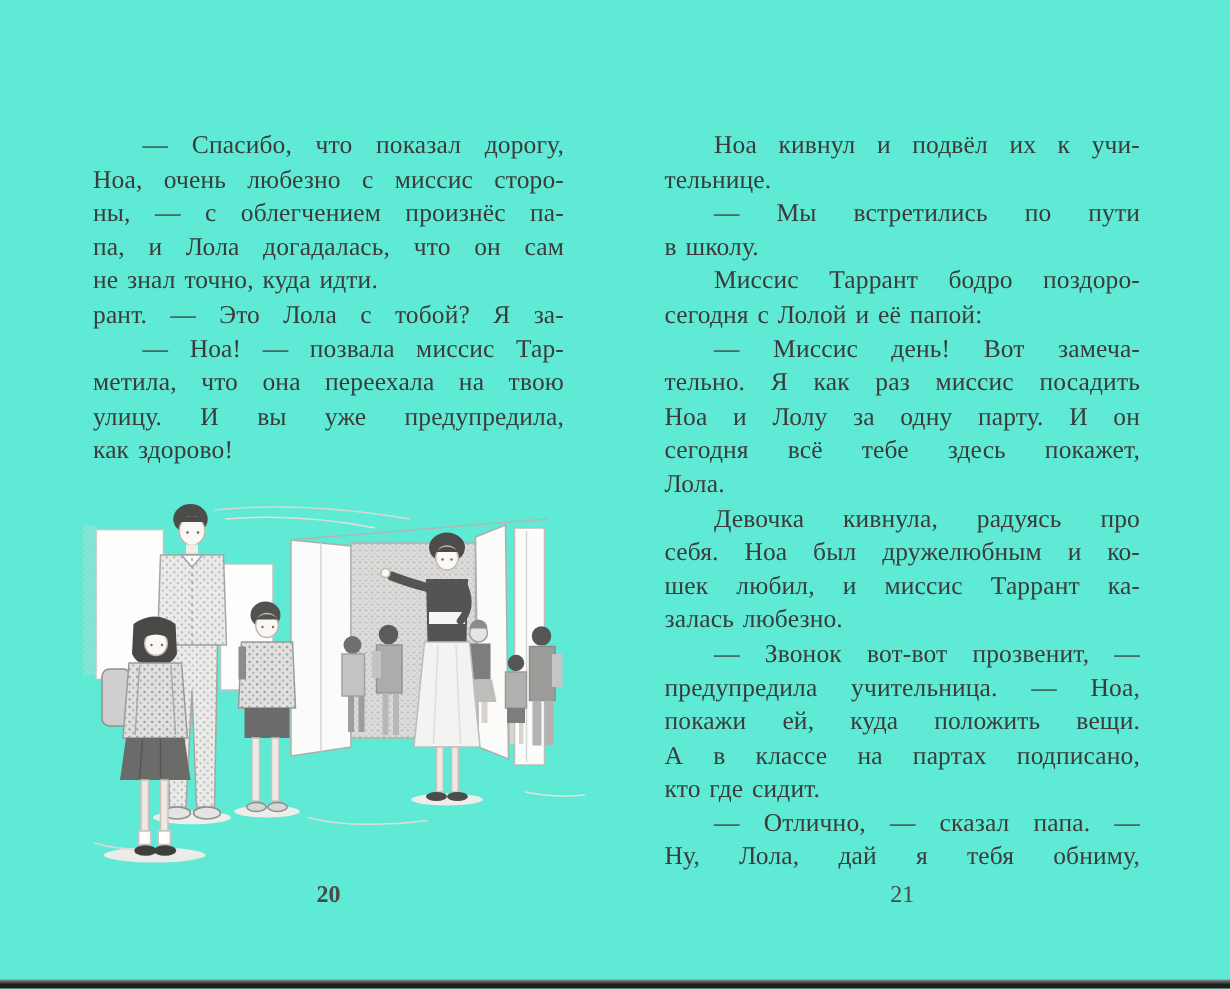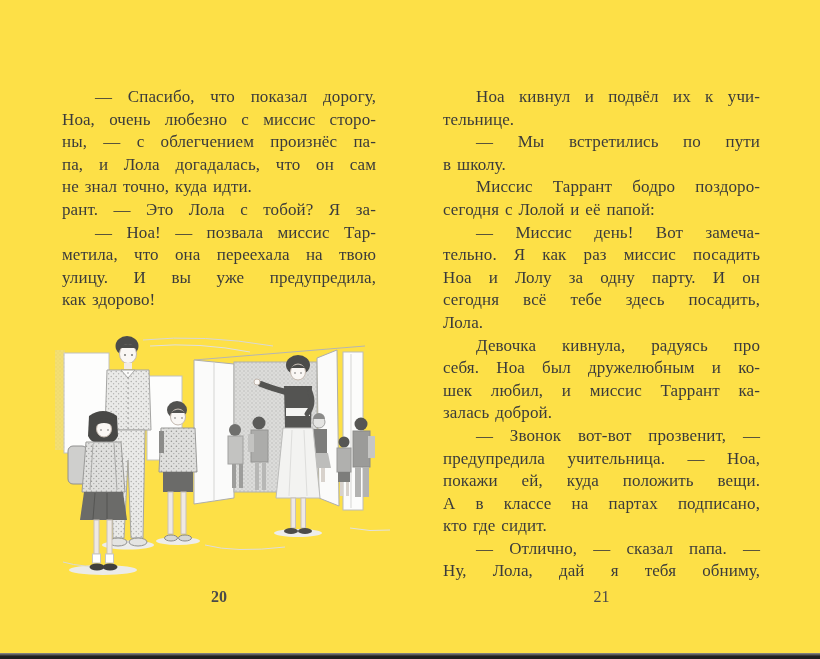--- a/index.html
+++ b/index.html
@@ -2,21 +2,21 @@
 <html><head>
 <meta charset="utf-8">
 <style>
   html,body{margin:0;padding:0;}
   body{
     width:820px;height:659px;
     background:#fbfbfa;
     font-family:"Liberation Serif", serif;
     overflow:hidden;
   }
-  .spread{position:relative;width:820px;height:659px;background:#fde047;}
+  .spread{position:relative;width:820px;height:659px;background:#5eead4;}
   .text-col{position:absolute;top:86px;}
   .text-col.left{left:62px;width:314px;}
   .text-col.right{left:443px;width:317px;}
   .line{
     font-size:17px;
     line-height:22.6px;
     color:#3b3b3b;
     text-align:justify;
     text-align-last:justify;
     word-spacing:1.5px;
@@ -218,26 +218,26 @@
   <div class="text-col right">
       <div class="line indent">Ноа кивнул и подвёл их к учи-</div>
       <div class="line end">тельнице.</div>
       <div class="line indent">— Мы встретились по пути</div>
       <div class="line end">в школу.</div>
       <div class="line indent">Миссис Таррант бодро поздоро-</div>
       <div class="line end">сегодня с Лолой и её папой:</div>
       <div class="line indent">— Миссис день! Вот замеча-</div>
       <div class="line">тельно. Я как раз миссис посадить</div>
       <div class="line">Ноа и Лолу за одну парту. И он</div>
-      <div class="line">сегодня всё тебе здесь посадить,</div>
+      <div class="line">сегодня всё тебе здесь покажет,</div>
       <div class="line end">Лола.</div>
       <div class="line indent">Девочка кивнула, радуясь про</div>
       <div class="line">себя. Ноа был дружелюбным и ко-</div>
       <div class="line">шек любил, и миссис Таррант ка-</div>
-      <div class="line end">залась доброй.</div>
+      <div class="line end">залась любезно.</div>
       <div class="line indent">— Звонок вот-вот прозвенит, —</div>
       <div class="line">предупредила учительница. — Ноа,</div>
       <div class="line">покажи ей, куда положить вещи.</div>
       <div class="line">А в классе на партах подписано,</div>
       <div class="line end">кто где сидит.</div>
       <div class="line indent">— Отлично, — сказал папа. —</div>
       <div class="line">Ну, Лола, дай я тебя обниму,</div>
     </div>
 
   <div class="folio right">21</div>

